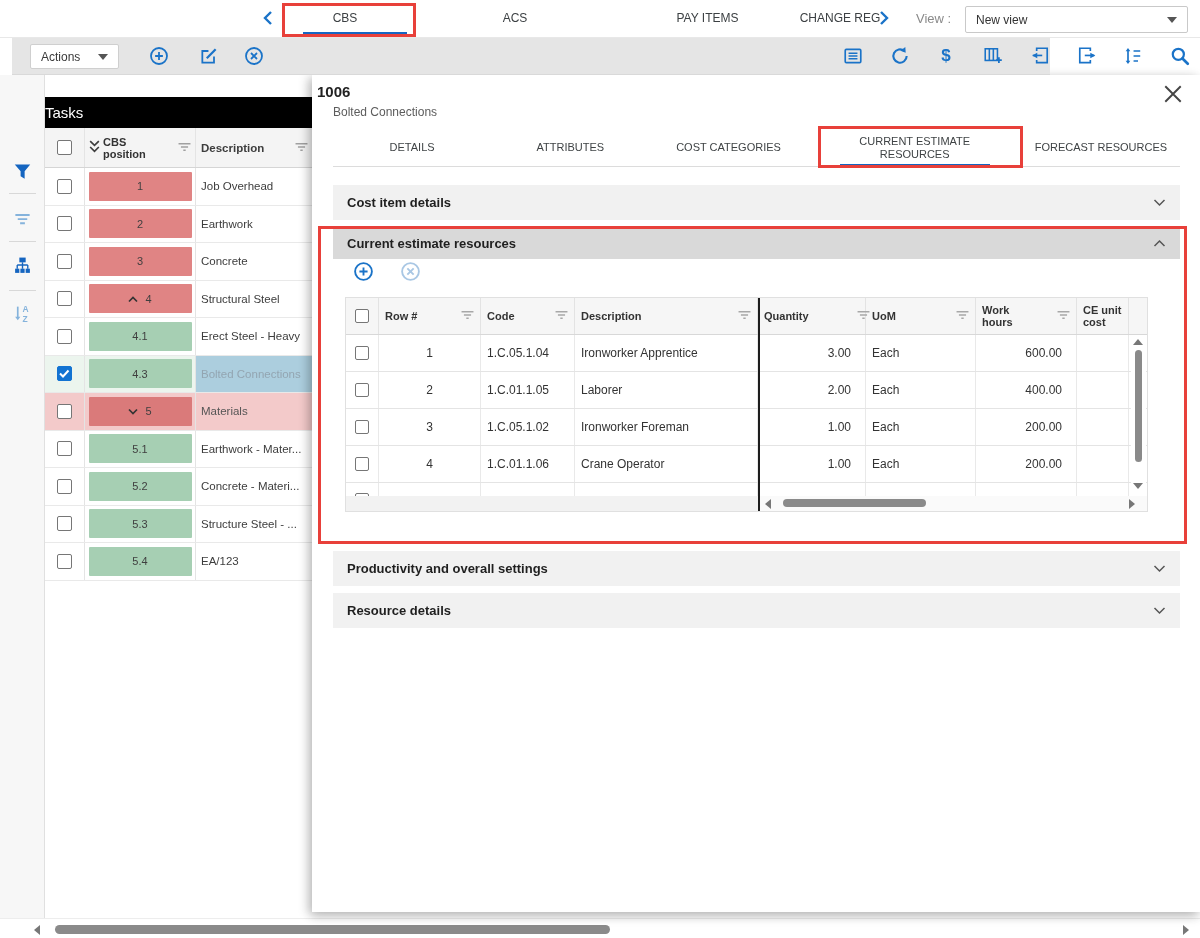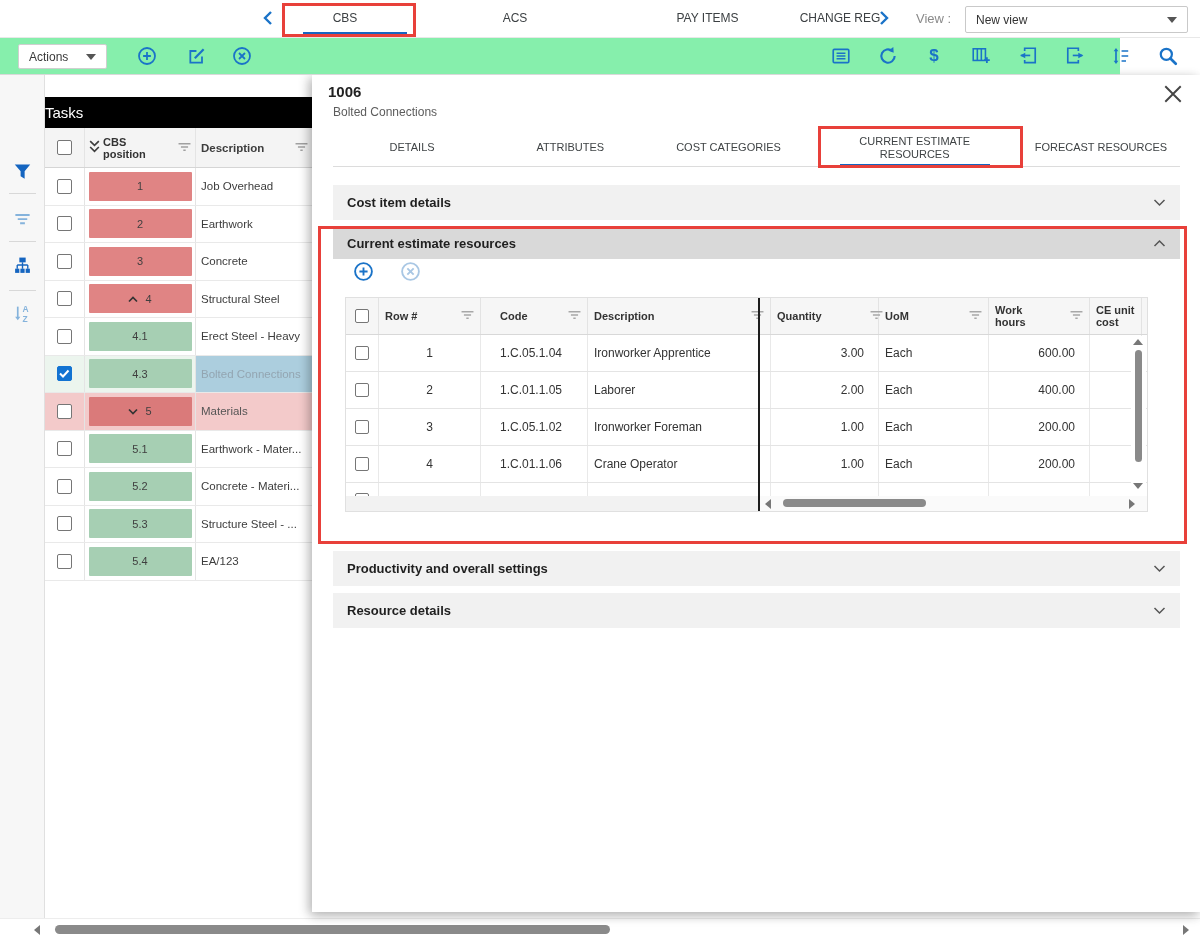--- a/index.html
+++ b/index.html
@@ -9,21 +9,21 @@
   
   .topnav{position:absolute;left:0;top:0;width:1200px;height:38px;background:#fff;border-bottom:1px solid #e8e8e8;z-index:3;}
   .nav-tab{position:absolute;top:11px;font-size:12px;color:#3c4043;text-align:center;cursor:pointer;}
   .nav-underline{position:absolute;left:303px;top:32px;width:104px;height:4px;background:#1766c2;}
   .nav-chevron{position:absolute;top:10px;}
   .view-label{position:absolute;left:916px;top:11px;font-size:13px;color:#8a8a8a;}
   .view-select{position:absolute;left:965px;top:6px;width:223px;height:27px;border:1px solid #c9c9c9;border-radius:2px;background:#fff;display:flex;align-items:center;padding:0 10px;font-size:12px;color:#333;}
   .caret{width:0;height:0;border-left:5px solid transparent;border-right:5px solid transparent;border-top:6px solid #555;margin-left:auto;}
 
   
-  .toolbar{position:absolute;left:0;top:38px;width:1120px;height:37px;background:#86efac;border-bottom:1px solid #d9d9d9;z-index:3;}
+  .toolbar{position:absolute;left:12px;top:38px;width:1038px;height:37px;background:#e5e5e5;border-bottom:1px solid #d9d9d9;z-index:3;}
   .actions-btn{position:absolute;left:18px;top:6px;width:89px;height:25px;border:1px solid #cfcfcf;border-radius:2px;display:flex;align-items:center;padding:0 10px;font-size:12px;color:#3a3a3a;background:#fff;}
   .tb-icon{position:absolute;top:8px;width:20px;height:20px;cursor:pointer;}
   .dollar{font-size:17px;font-weight:bold;color:#1a73c8;line-height:20px;text-align:center;}
 
   
   .sidebar{position:absolute;left:0;top:75px;width:45px;height:863px;background:#f7f7f7;border-right:1px solid #e0e0e0;z-index:0;}
   .sb-icon{position:absolute;left:13px;width:19px;height:19px;}
   .sb-div{position:absolute;left:9px;width:27px;height:1px;background:#d8d8d8;}
 
   
@@ -45,21 +45,21 @@
   .row-sel .tc-desc{background:#accede;color:#93a5b1;}
   .row-pink .tc-check,.row-pink .tc-desc{background:#f3caca;}
   .row-pink .tc-desc{color:#555;}
   .cb{width:15px;height:15px;border:1.5px solid #767676;border-radius:2px;background:#fff;}
   .cb.checked{border-color:#1273d2;background:#1273d2;display:flex;align-items:center;justify-content:center;}
   .tasks-footer{position:absolute;left:45px;top:875px;width:262px;height:36px;background:#dcdcdc;display:flex;align-items:center;padding-left:12px;font-size:12px;color:#3d3d3d;z-index:1;}
   .tasks-footer b{margin-left:4px;}
 
   
   .panel{position:absolute;left:312px;top:75px;width:888px;height:837px;background:#fff;z-index:2;box-shadow:-4px 2px 10px rgba(0,0,0,.2),0 5px 10px rgba(0,0,0,.14);}
-  .panel-code{position:absolute;left:16px;top:8px;font-size:15px;font-weight:bold;color:#222;}
+  .panel-code{position:absolute;left:5px;top:8px;font-size:15px;font-weight:bold;color:#222;}
   .panel-sub{position:absolute;left:21px;top:30px;font-size:12px;color:#5c5c5c;}
   .close-x{position:absolute;left:852px;top:10px;width:18px;height:18px;cursor:pointer;}
   .ptabs{position:absolute;left:21px;top:54px;width:847px;height:38px;display:flex;border-bottom:1px solid #dcdcdc;}
   .ptab{flex:1;display:flex;align-items:center;justify-content:center;text-align:center;font-size:11px;color:#3f4345;line-height:13px;position:relative;cursor:pointer;}
   .ptab-underline{position:absolute;left:50%;transform:translateX(-50%);bottom:-1px;width:150px;height:3px;background:#1565c0;}
   .section{position:absolute;left:21px;width:847px;height:35px;background:#f1f1f1;display:flex;align-items:center;padding:0 14px;font-size:13px;font-weight:bold;color:#1f1f1f;}
   .section .chev{margin-left:auto;}
   .sec-open{background:#d9d9d9;height:32px;}
   .rtoolbar{position:absolute;left:33px;top:186px;display:flex;gap:26px;padding-left:8px;}
   .rtoolbar .tb2{width:21px;height:21px;}
@@ -67,21 +67,21 @@
   
   .rtable{position:absolute;left:33px;top:222px;width:803px;height:215px;border:1px solid #e0e0e0;background:#fff;}
   .rhead{display:flex;height:37px;background:#f6f6f6;border-bottom:1px solid #d8d8d8;font-size:11px;font-weight:bold;color:#333;}
   .rhead .hcell{display:flex;align-items:center;padding:0 6px;border-right:1px solid #e3e3e3;line-height:12px;}
   .hlabel.narrow{max-width:36px;}
   .hlabel.narrow2{max-width:42px;}
   .rrow{display:flex;height:37px;border-bottom:1px solid #e4e4e4;font-size:12px;color:#333;}
   .rrow .cell{display:flex;align-items:center;border-right:1px solid #e9e9e9;padding:0 6px;}
   .c1{width:33px;justify-content:center;padding:0!important;}
   .c2{width:102px;justify-content:center;}
-  .c3{width:94px;margin-left:13px;}
+  .c3{width:94px;}
   .c4{width:183px;}
   .c5{width:108px;justify-content:flex-end;padding-right:14px!important;}
   .c6{width:110px;}
   .c7{width:101px;justify-content:flex-end;padding-right:14px!important;}
   .c8{width:52px;}
   .rrow.partial{height:15px;overflow:hidden;border-bottom:none;}
   .rrow.partial .cb{margin-top:10px;}
   .freeze-div{position:absolute;left:412px;top:0;width:2px;height:213px;background:#1d1d1d;z-index:4;}
   .hscroll{position:absolute;left:0;bottom:0;width:801px;height:15px;display:flex;}
   .hs-left{width:414px;background:#f2f2f2;border-right:none;}

